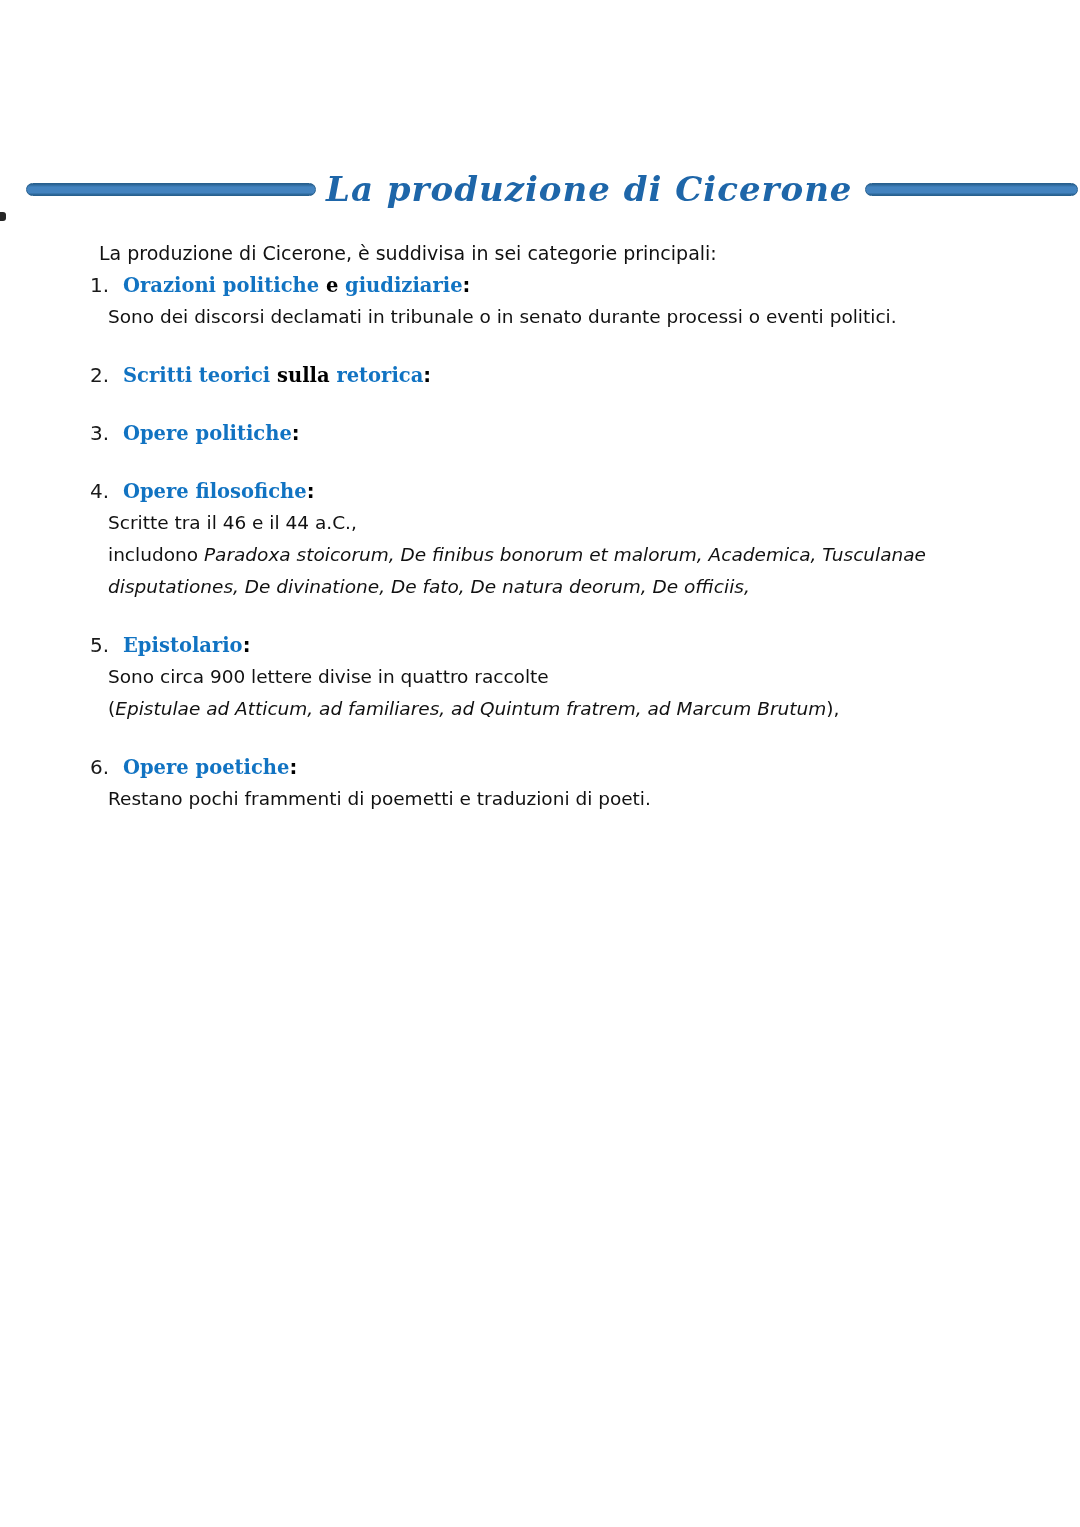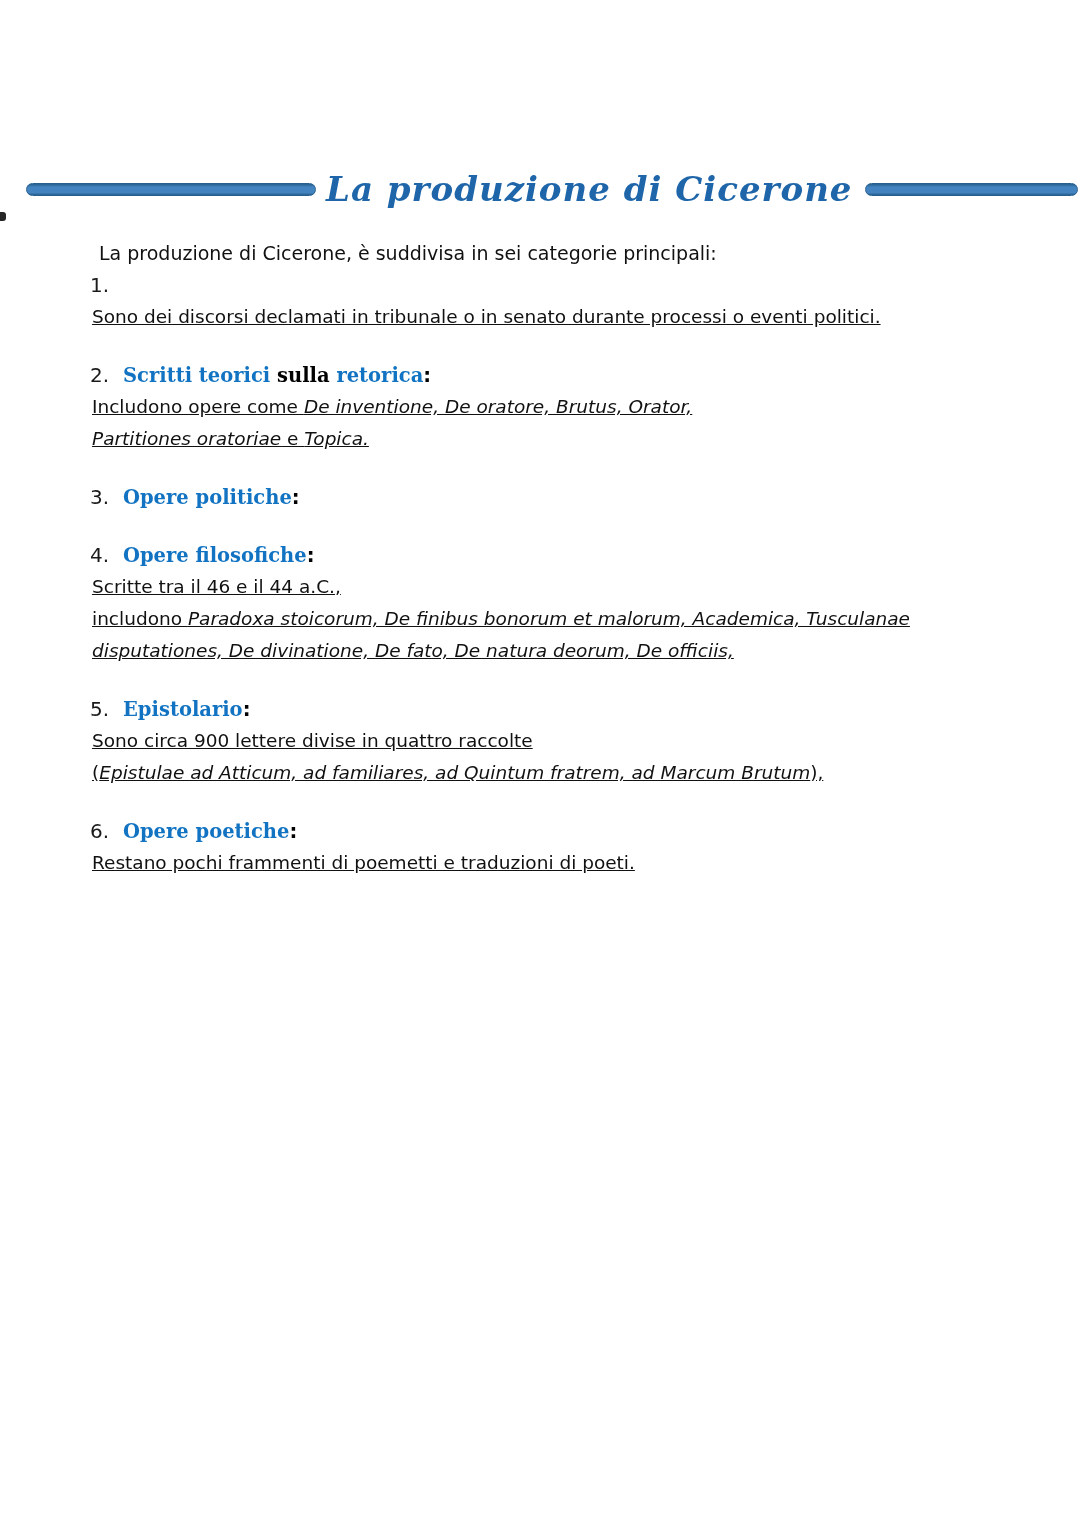--- a/index.html
+++ b/index.html
@@ -66,23 +66,22 @@
     color: #1a1a1a;
   }
   .hsegs { font-size: 19.5px; }
   .hseg { font-family: "DejaVu Serif", serif; font-weight: bold; }
   .hseg.blue  { color: var(--heading-blue, #1173c2); }
   .hseg.black { color: #000000; }
   .hseg.colon { color: #000000; font-family: "DejaVu Sans", sans-serif; }
   .body-line {
     font-size: 18.5px;
     line-height: 32px;
-    margin-left: 2px;
+    margin-left: 18px;
     white-space: nowrap;
-    text-decoration: underline;
   }
   .seg.italic { font-style: italic; }
   
   .edge-artifact {
     position: absolute;
     left: 0; top: 212px;
     width: 6px; height: 9px;
     background: #262626;
     border-radius: 0 3px 3px 0;
   }
@@ -98,33 +97,30 @@
     <h1 class="doc-title">La produzione di Cicerone</h1>
     <div class="bar bar-right"></div>
   </div>
 
   <p class="intro">La produzione di Cicerone, è suddivisa in sei categorie principali:</p>
 
   <ol class="sections" id="sections">
       <li class="section">
         <div class="heading-row">
           <span class="num">1.</span>
+          <span class="hsegs"><span class="hseg blue">Orazioni politiche</span><span class="hseg black"> e </span><span class="hseg blue">giudiziarie</span><span class="hseg colon">:</span></span>
         </div>
         <div class="body">
           <div class="body-line"><span class="seg">Sono dei discorsi declamati in tribunale o in senato durante processi o eventi politici.</span></div>
         </div>
       </li>
       <li class="section">
         <div class="heading-row">
           <span class="num">2.</span>
           <span class="hsegs"><span class="hseg blue">Scritti teorici</span><span class="hseg black"> sulla </span><span class="hseg blue">retorica</span><span class="hseg colon">:</span></span>
-        </div>
-        <div class="body">
-          <div class="body-line"><span class="seg">Includono opere come </span><span class="seg italic">De inventione, De oratore, Brutus, Orator,</span></div>
-          <div class="body-line"><span class="seg italic">Partitiones oratoriae</span><span class="seg"> e </span><span class="seg italic">Topica.</span></div>
         </div>
       </li>
       <li class="section">
         <div class="heading-row">
           <span class="num">3.</span>
           <span class="hsegs"><span class="hseg blue">Opere politiche</span><span class="hseg colon">:</span></span>
         </div>
       </li>
       <li class="section">
         <div class="heading-row">

